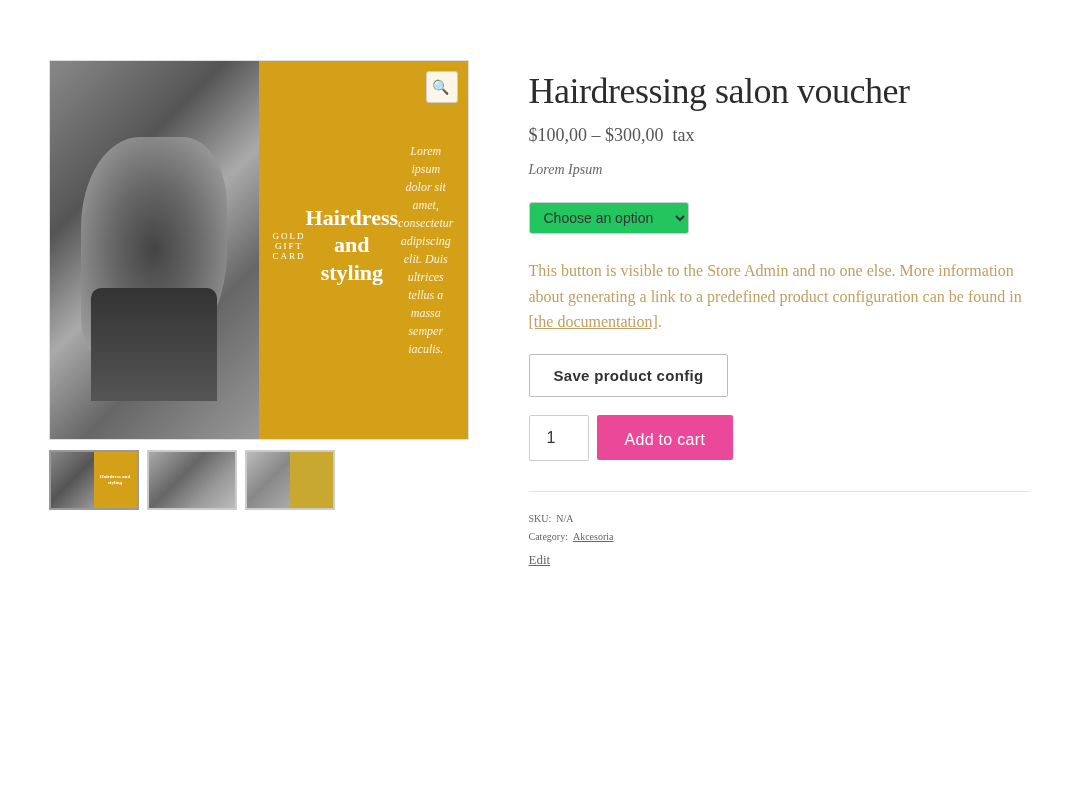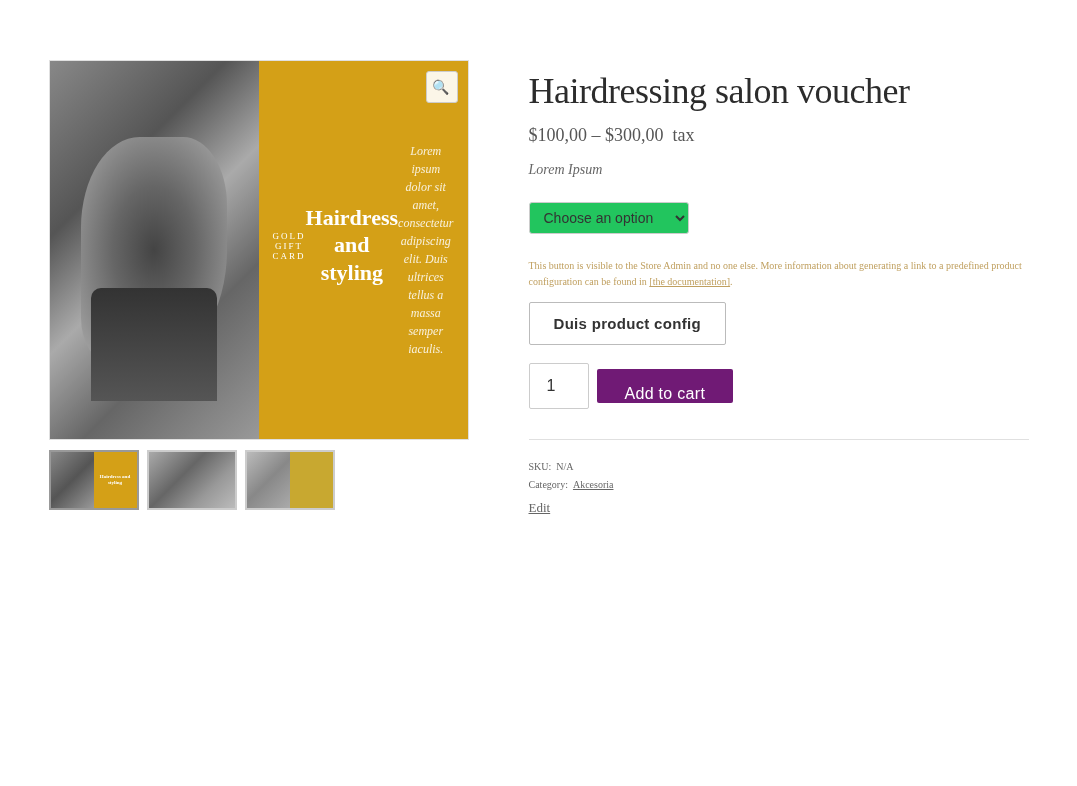--- a/index.html
+++ b/index.html
@@ -238,24 +238,24 @@
       border: 1px solid #ccc;
       border-radius: 3px;
       font-size: 14px;
       color: #333;
       background: #22c55e;
       cursor: pointer;
       appearance: auto;
     }
 
     .admin-notice {
-      font-size: 10px;
+      font-size: 16px;
       color: #c0a060;
       line-height: 1.6;
-      margin-bottom: 12px;
+      margin-bottom: 19px;
       max-width: 580px;
     }
 
     .admin-notice a {
       color: #c0a060;
       text-decoration: underline;
     }
 
     .save-config-btn {
       display: inline-block;
@@ -283,28 +283,28 @@
       height: 46px;
       text-align: center;
       border: 1px solid #ccc;
       font-size: 16px;
       color: #333;
       border-radius: 2px;
     }
 
     .add-to-cart-btn {
       padding: 16px 28px;
-      background: #701a75;
+      background: #ec4899;
       color: #fff;
       border: none;
       font-size: 16px;
       cursor: pointer;
       border-radius: 2px;
       letter-spacing: 0.3px;
-      height: 34px;
+      height: 45px;
     }
 
     .product-meta-divider {
       border: none;
       border-top: 1px solid #e0e0e0;
       margin-bottom: 18px;
     }
 
     .product-meta {
       font-size: 10px;
@@ -382,21 +382,21 @@
         <select class="option-select">
           <option>Choose an option</option>
         </select>
       </div>
 
       <div class="admin-notice">
         <span>This button is visible to the Store Admin and no one else. More information about generating a link to a predefined product configuration can be found in </span><a href="#">[the documentation]</a><span>.</span>
       </div>
 
       <div>
-        <button class="save-config-btn">Duis product config</button>
+        <button class="save-config-btn">Save product config</button>
       </div>
 
       <div class="cart-row">
         <input class="quantity-input" type="number" value="1" min="1" style="">
         <button class="add-to-cart-btn">Add to cart</button>
       </div>
 
       <hr class="product-meta-divider">
 
       <div class="product-meta">

